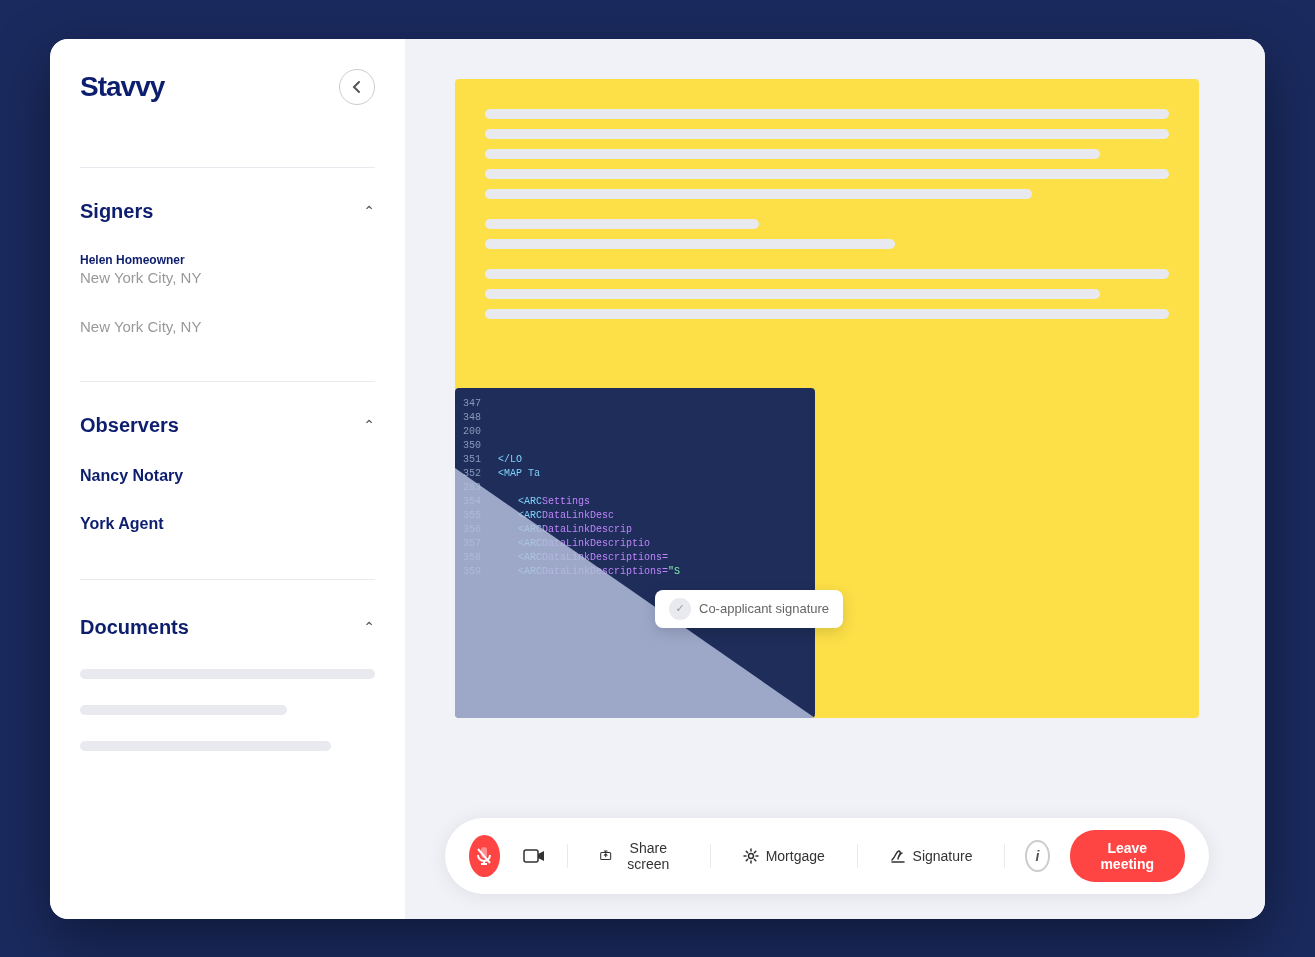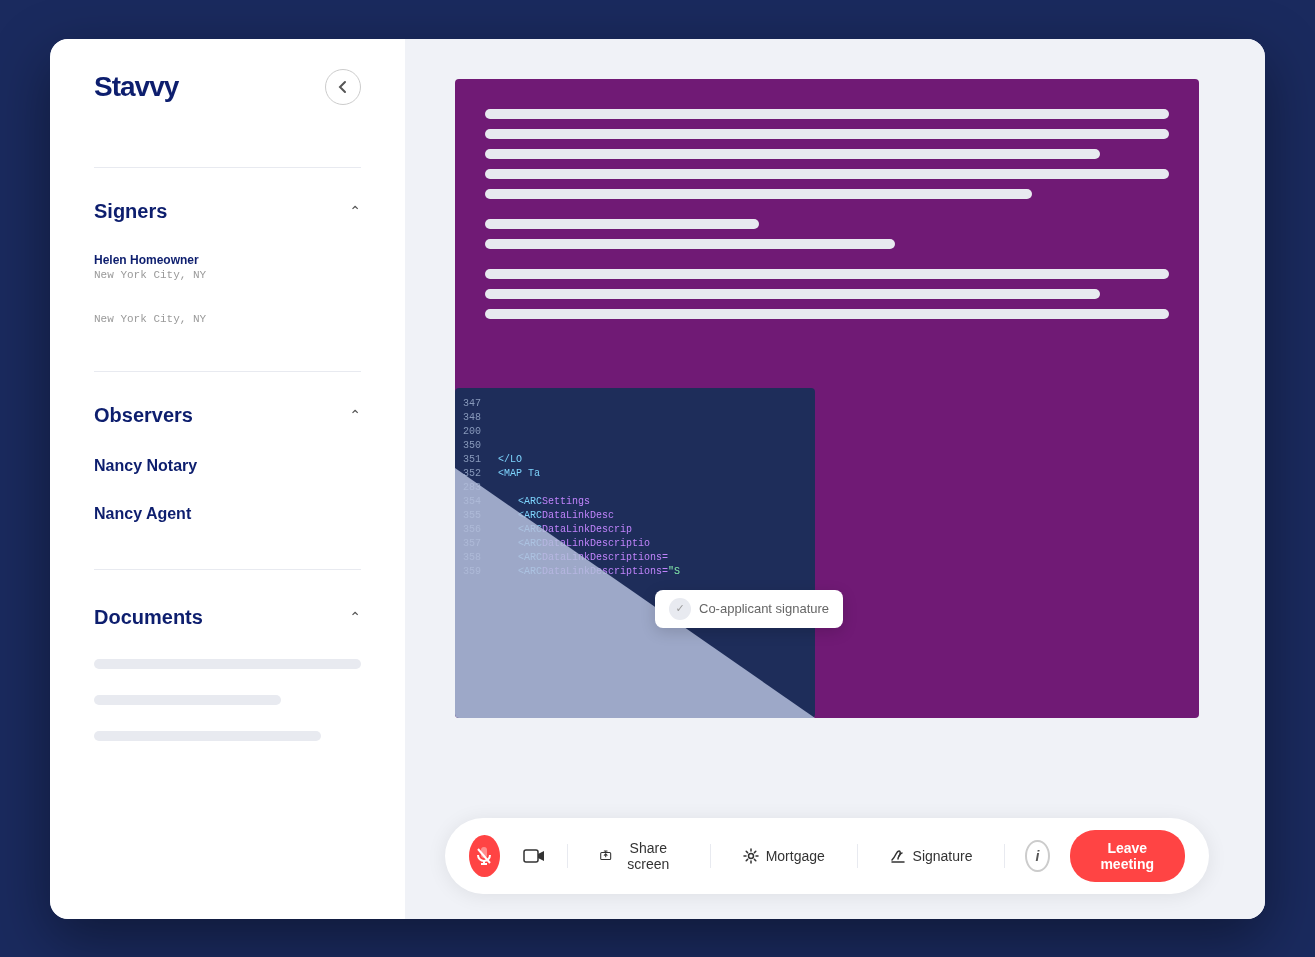--- a/index.html
+++ b/index.html
@@ -22,21 +22,21 @@
       box-shadow: 0 20px 60px rgba(0,0,0,0.4);
       position: relative;
     }
 
     
     .sidebar {
       width: 355px;
       min-width: 355px;
       background: #fff;
       border-radius: 18px 0 0 18px;
-      padding: 30px 44px;
+      padding: 30px 30px;
       display: flex;
       flex-direction: column;
       gap: 16px;
       overflow-y: auto;
     }
 
     .sidebar-header {
       display: flex;
       align-items: center;
       justify-content: space-between;
@@ -93,24 +93,23 @@
       margin-bottom: 14px;
     }
 
     .person-name {
       font-size: 12px;
       font-weight: 600;
       color: #0d1e6e;
     }
 
     .person-location {
-      font-size: 11px;
+      font-size: 15px;
       color: #999;
       margin-top: 2px;
-      font-family: Liberation Mono, monospace;
     }
 
     .observer-name {
       font-size: 16px;
       font-weight: 600;
       color: #0d1e6e;
       margin-bottom: 14px;
     }
 
     .documents-section {
@@ -145,21 +144,21 @@
     }
 
     .doc-title {
       font-size: 36px;
       font-weight: 700;
       color: #0d1e6e;
       margin-bottom: 30px;
     }
 
     .doc-content {
-      background: #701a75;
+      background: #fde047;
       border-radius: 4px;
       padding: 30px;
       position: relative;
       overflow: hidden;
       height: calc(100% - 80px);
     }
 
     .text-line {
       height: 10px;
       background: #e8eaf0;
@@ -405,21 +404,21 @@
     </div>
 
     <div class="divider"></div>
 
     <div class="section-header">
       <span class="section-title">Observers</span>
       <span class="chevron">⌃</span>
     </div>
 
     <div class="observer-name">Nancy Notary</div>
-    <div class="observer-name">Nancy Agent</div>
+    <div class="observer-name">York Agent</div>
 
     <div class="divider"></div>
 
     <div class="section-header documents-section">
       <span class="section-title">Documents</span>
       <span class="chevron">⌃</span>
     </div>
     <div class="doc-bar w-full"></div>
     <div class="doc-bar w-70"></div>
     <div class="doc-bar w-85"></div>

